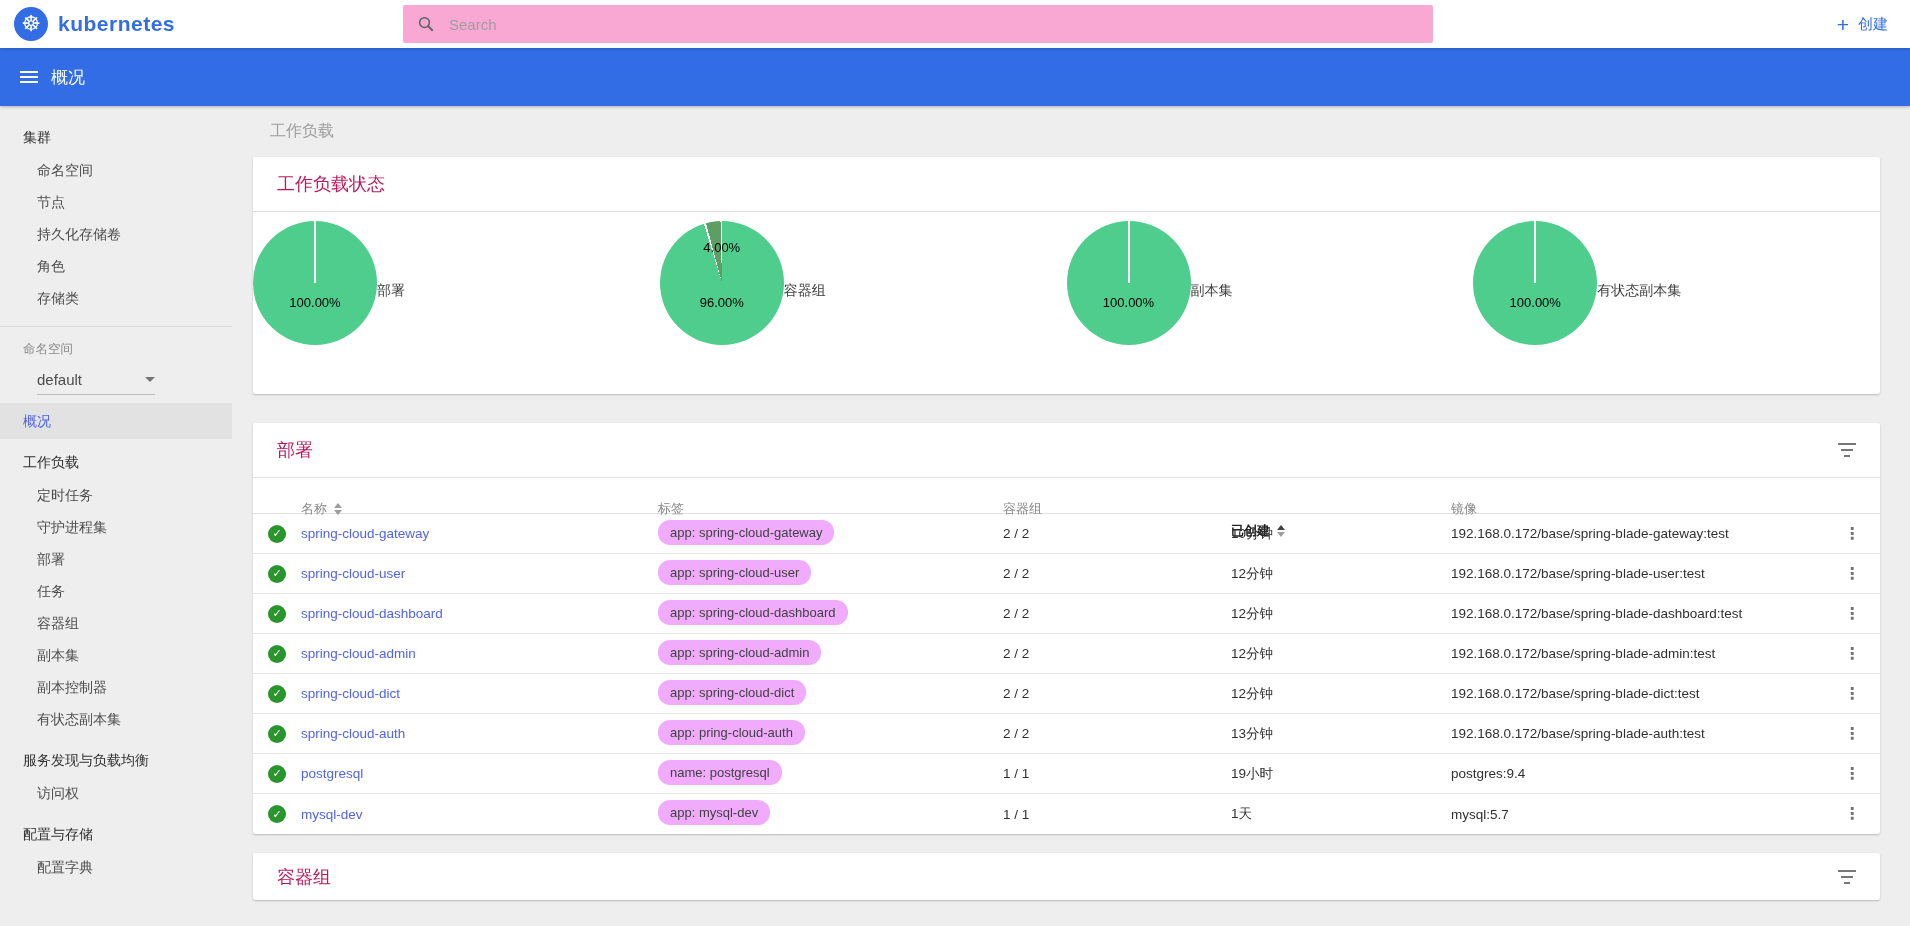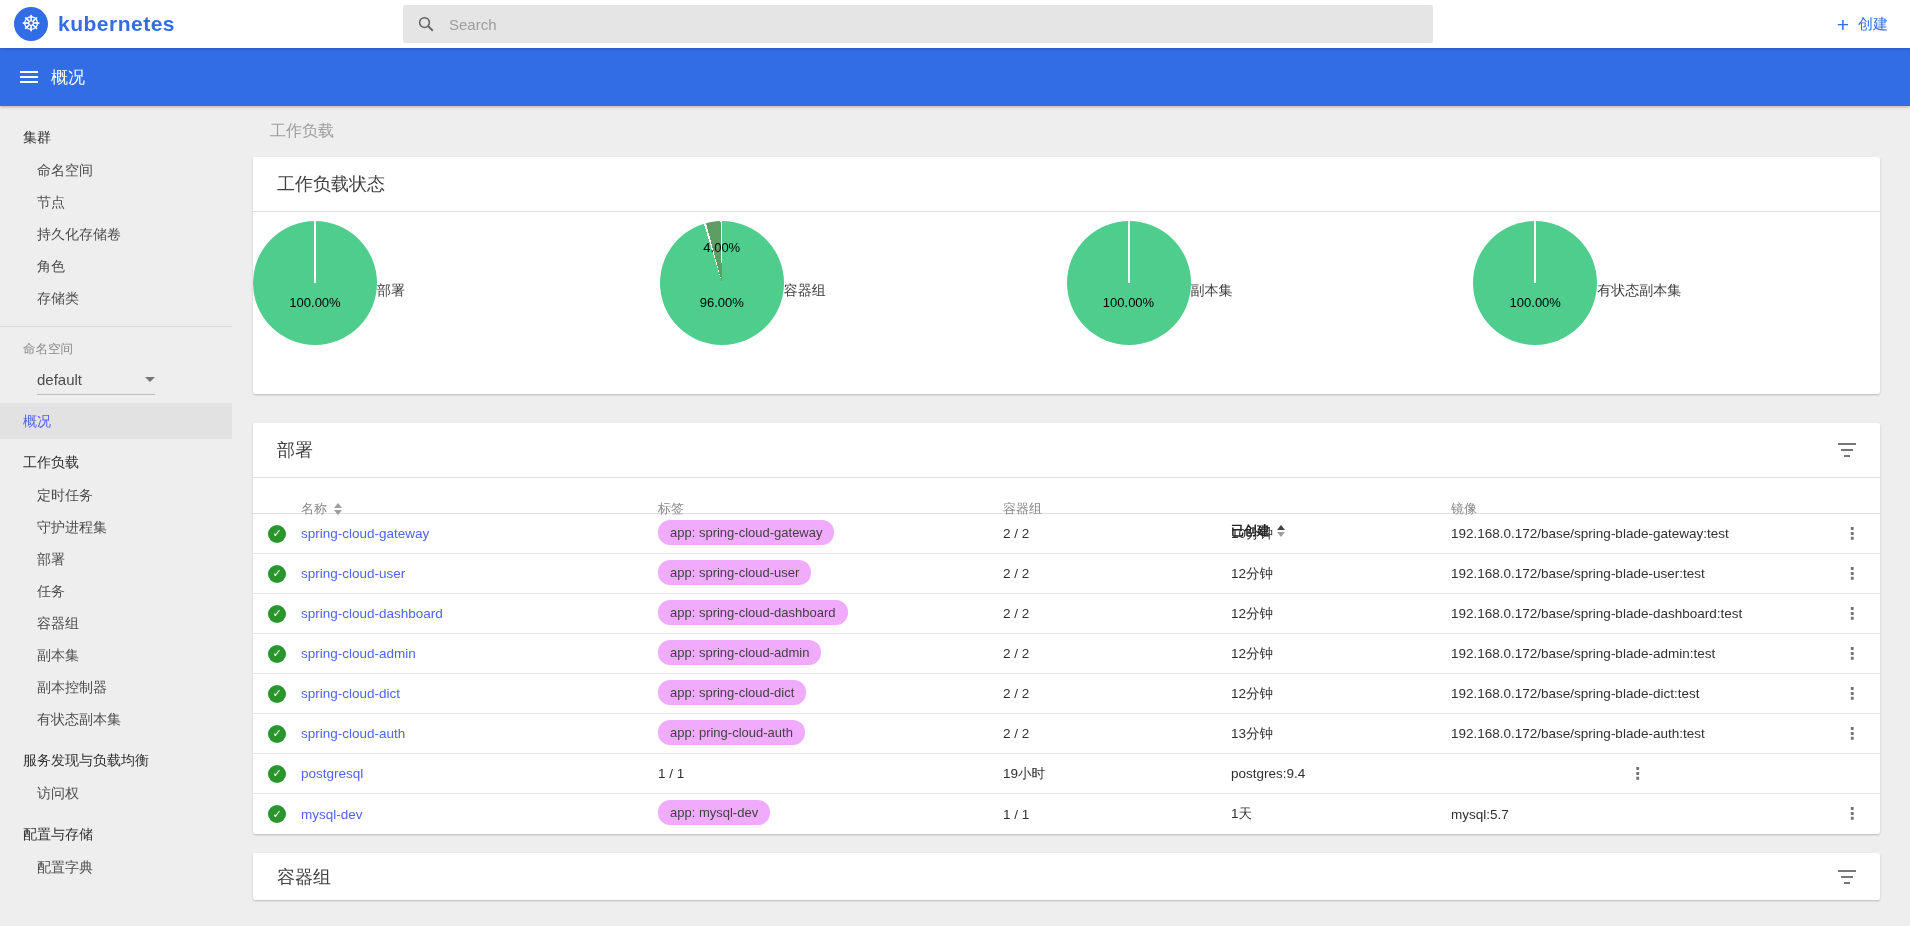--- a/index.html
+++ b/index.html
@@ -6,21 +6,21 @@
   html,body { width:1910px; height:926px; overflow:hidden;
     font-family:"Liberation Sans","DejaVu Sans",sans-serif; background:#eeeeee; }
 
   
   .header { position:absolute; left:0; top:0; width:1910px; height:48px; background:#ffffff;
     box-shadow:0 1px 3px rgba(0,0,0,.18); z-index:30; }
   .brand { position:absolute; left:14px; top:0; height:48px; display:flex; align-items:center; gap:10px; }
   .logo { width:34px; height:34px; border-radius:50%; background:#326de6; color:#fff;
     display:flex; align-items:center; justify-content:center; font-size:22px; line-height:1; }
   .brand-text { color:#326de6; font-size:21px; font-weight:bold; letter-spacing:.5px; }
-  .searchbar { position:absolute; left:403px; top:5px; width:1030px; height:38px; background:#e5e5e5;
+  .searchbar { position:absolute; left:403px; top:5px; width:1030px; height:38px; background:#f9a8d4;
     border-radius:2px; display:flex; align-items:center; padding:0 14px; gap:14px; }
   .mag { flex:0 0 auto; }
   .searchbar input { flex:1; border:none; outline:none; background:transparent; font-size:15px;
     color:#424242; font-family:inherit; }
   .searchbar input::placeholder { color:#9e9e9e; }
   .create-btn { position:absolute; right:22px; top:0; height:48px; display:flex; align-items:center;
     gap:9px; color:#326de6; font-size:15px; cursor:pointer; }
   .plus-glyph { font-size:21px; font-weight:normal; line-height:1; }
 
   
@@ -46,21 +46,21 @@
     line-height:36px; margin:8px 0 6px 0; }
 
   
   .content { position:absolute; left:253px; top:106px; width:1627px; }
   .page-title { margin:15px 0 0 17px; font-size:16px; color:#9e9e9e; }
   .card { background:#ffffff; box-shadow:0 1px 2px rgba(0,0,0,.22); border-radius:2px; }
 
   
   .status-card { margin-top:15px; height:237px; }
   .card-title-row { height:54px; display:flex; align-items:center; justify-content:space-between; padding:0 24px; }
-  .card-title { font-size:18px; color:#404040; }
+  .card-title { font-size:18px; color:#be185d; }
   .card-divider { border-top:1px solid #e0e0e0; }
   .pies { display:flex; }
   .pie-col { width:25%; display:flex; flex-direction:row; align-items:center; padding-top:9px; }
   .pie { width:124px; height:124px; border-radius:50%; position:relative; background:#4ecd8c; }
   .pie .spoke { position:absolute; left:calc(50% - 1px); top:0; width:2px; height:62px; background:#ffffff; }
   .pie.pie-96 { background:conic-gradient(#4ecd8c 0deg 343deg, #ffffff 343deg 345deg,
       #5d9e64 345deg 358.6deg, #ffffff 358.6deg 360deg); }
   .pct { position:absolute; left:0; right:0; text-align:center; font-size:13px; color:#000; }
   .pct-main { top:60%; }
   .pct-secondary { top:15%; }
@@ -330,20 +330,21 @@
           <span class="kebab">⋮</span>
         </div>
     </div>
     <div class="trow row-grid">
       <div class="icon-cell">
           <span class="check">
             <span>✓</span>
           </span>
         </div>
       <div><a class="link">postgresql</a></div>
+      <div><span class="chip">name: postgresql</span></div>
       <div>1 / 1</div>
       <div>19小时</div>
       <div>postgres:9.4</div>
       <div class="menu-cell">
           <span class="kebab">⋮</span>
         </div>
     </div>
     <div class="trow row-grid">
       <div class="icon-cell">
           <span class="check">

